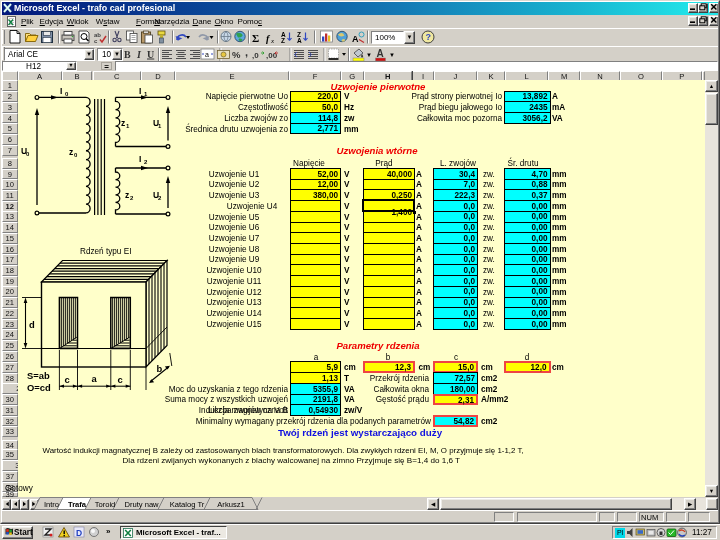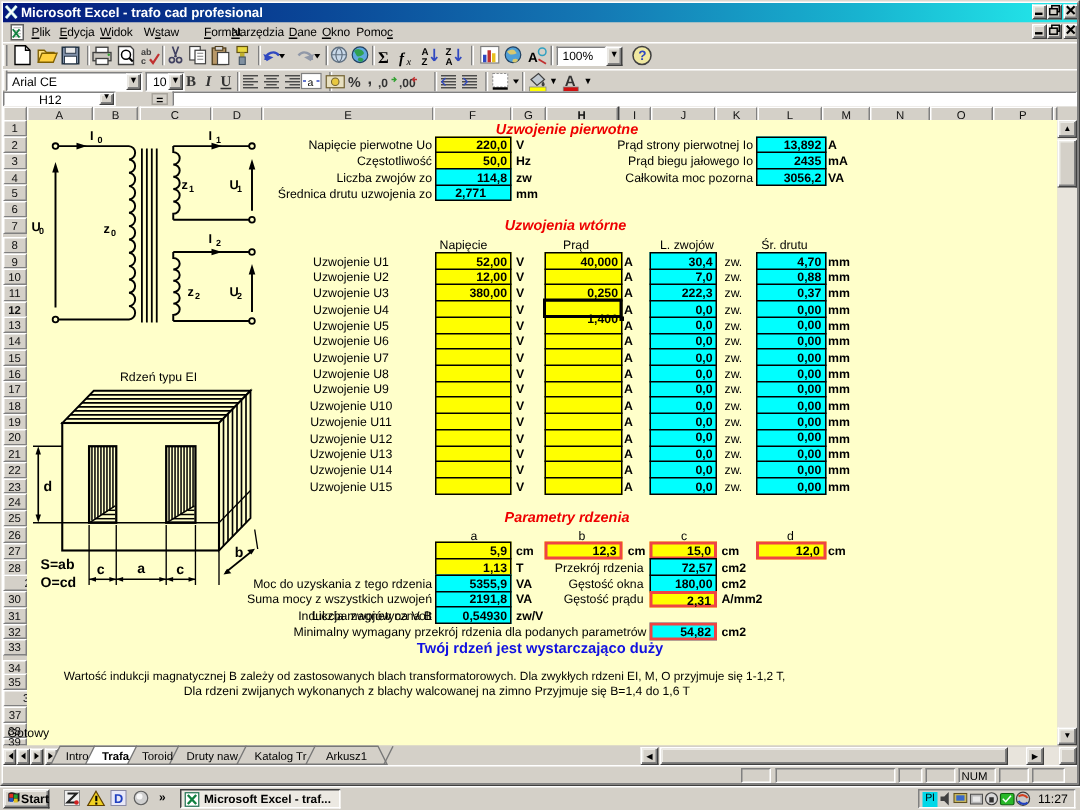--- a/index.html
+++ b/index.html
@@ -365,21 +365,21 @@
 <div class="unit" style="left:344.0px;top:113.84px;font-weight:bold;">zw</div>
 <div class="lbl rt" style="left:0px;top:124.56px;width:288.0px;">Średnica drutu uzwojenia zo</div>
 <div class="unit" style="left:344.0px;top:124.56px;font-weight:bold;">mm</div>
 <div class="abs" style="left:289.5px;top:90.60px;width:51.5px;height:22.44px;background:#ffff00;border:1px solid #000;"></div>
 <div class="abs" style="left:289.5px;top:101.32px;width:51.5px;height:1px;background:#000;"></div>
 <div class="abs" style="left:289.5px;top:92.20px;width:48.5px;font-size:8.2px;font-weight:bold;text-align:right;white-space:nowrap;">220,0</div>
 <div class="abs" style="left:289.5px;top:102.92px;width:48.5px;font-size:8.2px;font-weight:bold;text-align:right;white-space:nowrap;">50,0</div>
 <div class="abs" style="left:289.5px;top:112.04px;width:51.5px;height:22.44px;background:#00ffff;border:1px solid #000;"></div>
 <div class="abs" style="left:289.5px;top:122.76px;width:51.5px;height:1px;background:#000;"></div>
 <div class="abs" style="left:289.5px;top:113.64px;width:48.5px;font-size:8.2px;font-weight:bold;text-align:right;white-space:nowrap;">114,8</div>
-<div class="abs" style="left:289.5px;top:124.36px;width:48.5px;font-size:8.2px;font-weight:bold;text-align:center;white-space:nowrap;">2,771</div>
+<div class="abs" style="left:289.5px;top:124.36px;width:48.5px;font-size:8.2px;font-weight:bold;text-align:right;white-space:nowrap;">2,771</div>
 <div class="lbl rt" style="left:0px;top:92.40px;width:502.0px;">Prąd strony pierwotnej Io</div>
 <div class="unit" style="left:552.0px;top:92.40px;font-weight:bold;">A</div>
 <div class="lbl rt" style="left:0px;top:103.12px;width:502.0px;">Prąd biegu jałowego Io</div>
 <div class="unit" style="left:552.0px;top:103.12px;font-weight:bold;">mA</div>
 <div class="lbl rt" style="left:0px;top:113.84px;width:502.0px;">Całkowita moc pozorna</div>
 <div class="unit" style="left:552.0px;top:113.84px;font-weight:bold;">VA</div>
 <div class="abs" style="left:504.0px;top:90.60px;width:46.5px;height:33.16px;background:#00ffff;border:1px solid #000;"></div>
 <div class="abs" style="left:504.0px;top:101.32px;width:46.5px;height:1px;background:#000;"></div>
 <div class="abs" style="left:504.0px;top:112.04px;width:46.5px;height:1px;background:#000;"></div>
 <div class="abs" style="left:504.0px;top:92.20px;width:43.5px;font-size:8.2px;font-weight:bold;text-align:right;white-space:nowrap;">13,892</div>
@@ -494,21 +494,21 @@
 <div class="lbl ctr" style="left:134.0px;top:180.44px;width:200px;">Uzwojenie U2</div>
 <div class="unit" style="left:344.0px;top:180.44px;font-weight:bold;">V</div>
 <div class="unit" style="left:416.0px;top:180.44px;font-weight:bold;">A</div>
 <div class="unit" style="left:483.0px;top:180.44px;font-weight:normal;">zw.</div>
 <div class="unit" style="left:552.0px;top:180.44px;font-weight:bold;">mm</div>
 <div class="lbl ctr" style="left:134.0px;top:191.16px;width:200px;">Uzwojenie U3</div>
 <div class="unit" style="left:344.0px;top:191.16px;font-weight:bold;">V</div>
 <div class="unit" style="left:416.0px;top:191.16px;font-weight:bold;">A</div>
 <div class="unit" style="left:483.0px;top:191.16px;font-weight:normal;">zw.</div>
 <div class="unit" style="left:552.0px;top:191.16px;font-weight:bold;">mm</div>
-<div class="lbl ctr" style="left:134.0px;top:201.88px;width:200px;">Uzwojenie U4</div>
+<div class="lbl ctr" style="left:152px;top:201.88px;width:200px;">Uzwojenie U4</div>
 <div class="unit" style="left:344.0px;top:201.88px;font-weight:bold;">V</div>
 <div class="unit" style="left:416.0px;top:201.88px;font-weight:bold;">A</div>
 <div class="unit" style="left:483.0px;top:201.88px;font-weight:normal;">zw.</div>
 <div class="unit" style="left:552.0px;top:201.88px;font-weight:bold;">mm</div>
 <div class="lbl ctr" style="left:134.0px;top:212.60px;width:200px;">Uzwojenie U5</div>
 <div class="unit" style="left:344.0px;top:212.60px;font-weight:bold;">V</div>
 <div class="unit" style="left:416.0px;top:212.60px;font-weight:bold;">A</div>
 <div class="unit" style="left:483.0px;top:212.60px;font-weight:normal;">zw.</div>
 <div class="unit" style="left:552.0px;top:212.60px;font-weight:bold;">mm</div>
 <div class="lbl ctr" style="left:134.0px;top:223.32px;width:200px;">Uzwojenie U6</div>
@@ -589,21 +589,21 @@
 <div class="abs" style="left:433.0px;top:382.90px;width:45.0px;height:1px;background:#000;"></div>
 <div class="abs" style="left:433.0px;top:373.78px;width:42.0px;font-size:8.2px;font-weight:bold;text-align:right;white-space:nowrap;">72,57</div>
 <div class="abs" style="left:433.0px;top:384.50px;width:42.0px;font-size:8.2px;font-weight:bold;text-align:right;white-space:nowrap;">180,00</div>
 <div class="cell" style="left:433.0px;top:393.62px;width:45.0px;height:11.7px;background:#ffff00;">2,31</div>
 <div class="lbl rt" style="left:0px;top:373.98px;width:288.0px;margin-top:32px;">Indukcja magnetyczna B</div>
 <div class="unit" style="left:344.0px;top:373.98px;font-weight:bold;">T</div>
 <div class="lbl rt" style="left:0px;top:373.98px;width:429.0px;">Przekrój rdzenia</div>
 <div class="unit" style="left:481.0px;top:373.98px;font-weight:bold;">cm2</div>
 <div class="lbl rt" style="left:0px;top:384.70px;width:288.0px;">Moc do uzyskania z tego rdzenia</div>
 <div class="unit" style="left:344.0px;top:384.70px;font-weight:bold;">VA</div>
-<div class="lbl rt" style="left:0px;top:384.70px;width:429.0px;">Gęstość okna</div>
+<div class="lbl rt" style="left:0px;top:384.70px;width:429.0px;">Całkowita okna</div>
 <div class="unit" style="left:481.0px;top:384.70px;font-weight:bold;">cm2</div>
 <div class="lbl rt" style="left:0px;top:395.42px;width:288.0px;">Suma mocy z wszystkich uzwojeń</div>
 <div class="unit" style="left:344.0px;top:395.42px;font-weight:bold;">VA</div>
 <div class="lbl rt" style="left:0px;top:395.42px;width:429.0px;">Gęstość prądu</div>
 <div class="unit" style="left:481.0px;top:395.42px;font-weight:bold;">A/mm2</div>
 <div class="lbl rt" style="left:0px;top:406.14px;width:288.0px;">Liczba zwojów na Volt</div>
 <div class="unit" style="left:344.0px;top:406.14px;font-weight:bold;">zw/V</div>
 <div class="lbl rt" style="left:0px;top:416.86px;width:431.0px;">Minimalny wymagany przekrój rdzenia dla podanych parametrów</div>
 <div class="cell" style="left:433.0px;top:415.06px;width:45.0px;height:11.7px;background:#00ffff;">54,82</div>
 <div class="unit" style="left:481.0px;top:416.86px;font-weight:bold;">cm2</div>

